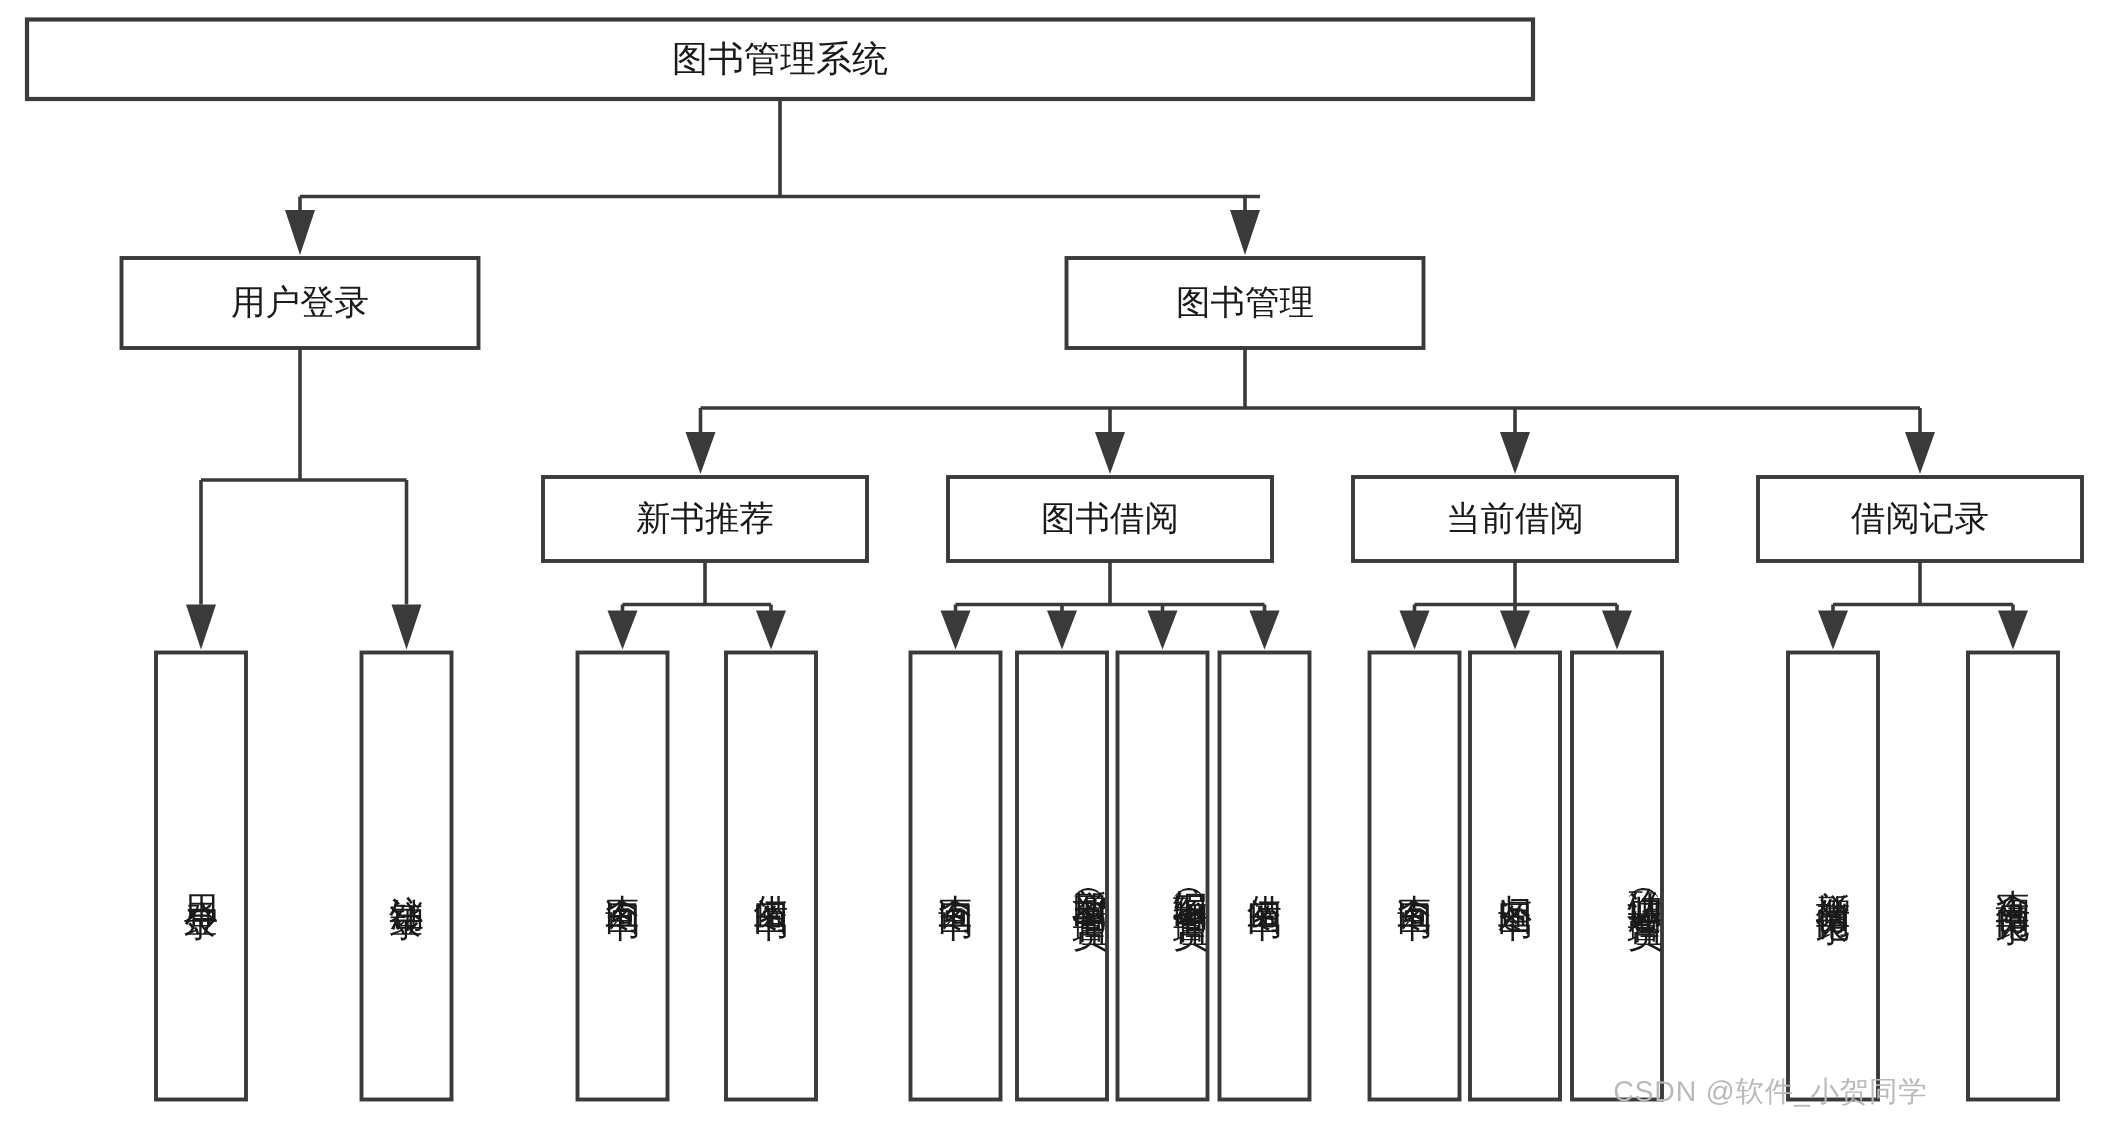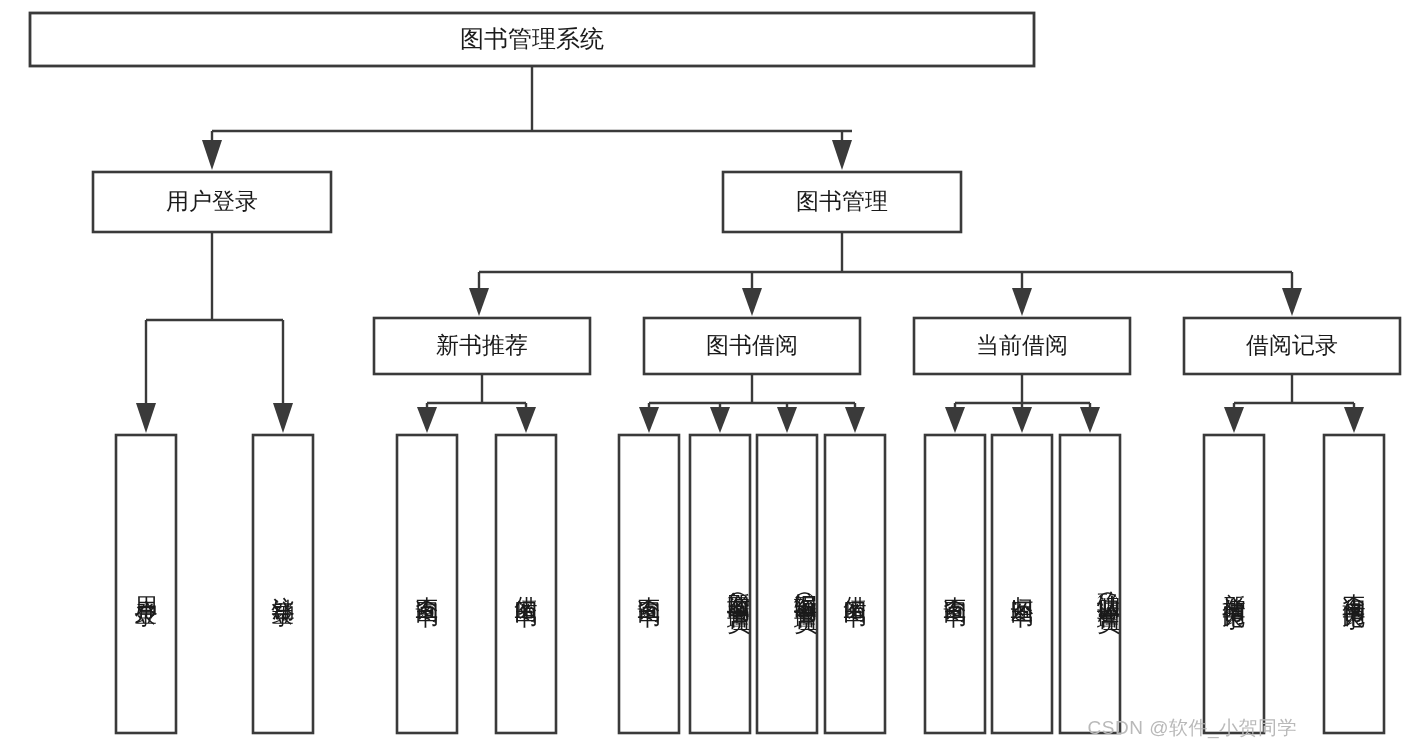--- a/index.html
+++ b/index.html
@@ -9,21 +9,21 @@
   }
   body {
     width: 1405px;
     height: 747px;
     font-family: "Liberation Sans", "DejaVu Sans", sans-serif;
     overflow: hidden;
     position: relative;
   }
   #diagram-root {
     position: absolute;
-    left: 12px;
+    left: 0;
     top: 0;
     width: 1295px;
     height: 747px;
   }
   svg.flow {
     display: block;
     width: 1405px;
     height: 747px;
   }
   .node-box {

